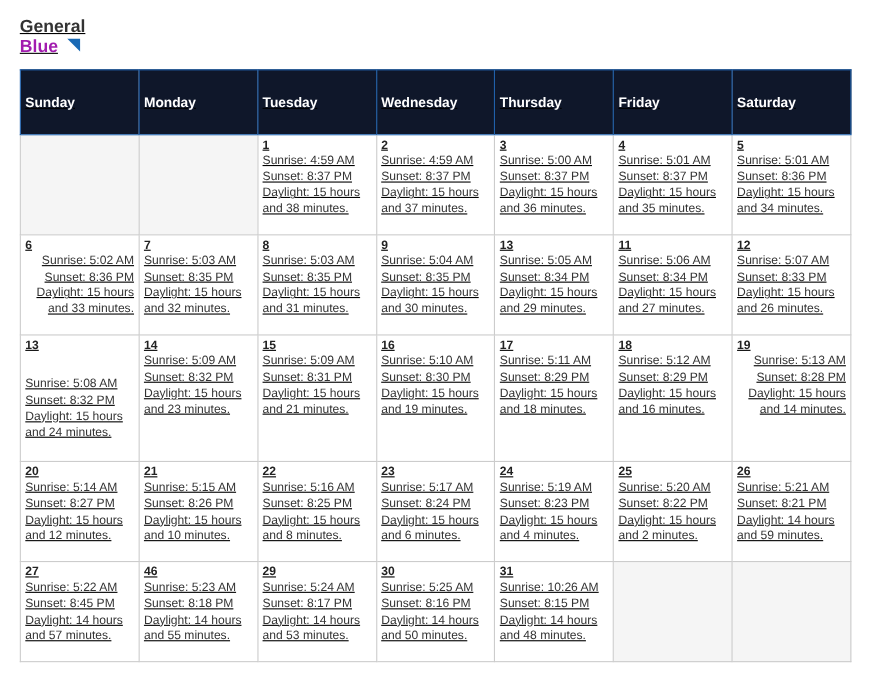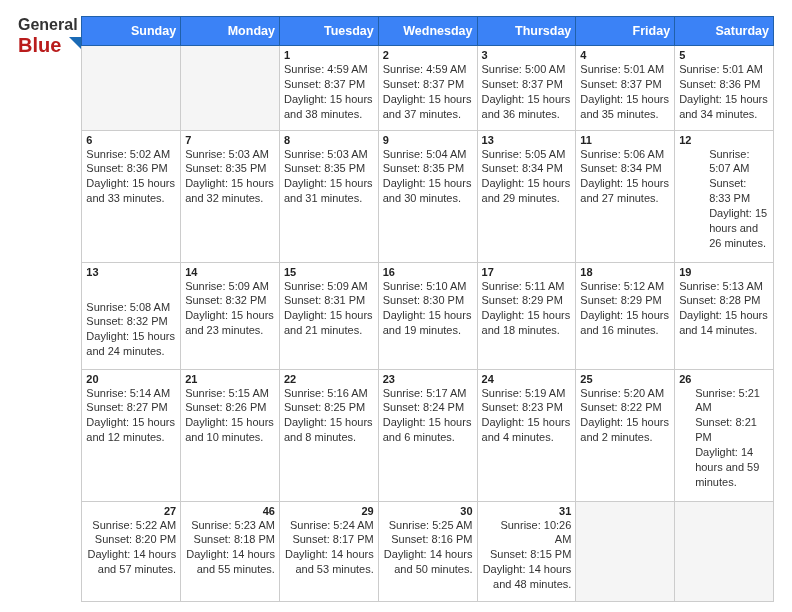--- a/index.html
+++ b/index.html
@@ -8,21 +8,22 @@
       height: 612px;
       font-family: Arial, sans-serif;
       background: #fff;
       overflow: hidden;
     }
     .page {
       width: 792px;
       height: 612px;
       padding: 16px 18px 10px 18px;
       display: flex;
-      flex-direction: row;
+      flex-direction: column;
+      text-decoration: underline;
     }
     .header {
       display: flex;
       justify-content: space-between;
       align-items: flex-start;
       margin-bottom: 10px;
     }
     .logo {
       display: flex;
       align-items: center;
@@ -40,26 +41,26 @@
     .location {
       font-size: 15px;
       color: #555;
     }
     .calendar {
       width: 100%;
       border-collapse: collapse;
       flex: 1;
     }
     .calendar th {
-      background: #3b82f6;
+      background: #0f172a;
       color: #fff;
       font-size: 12.5px;
       font-weight: bold;
-      padding: 7px 4px;
-      text-align: right;
+      padding: 22px 4px;
+      text-align: left;
       border: 1px solid #2060aa;
     }
     .calendar td {
       border: 1px solid #ccc;
       vertical-align: top;
       padding: 3px 4px;
       font-size: 9.8px;
       color: #333;
       width: calc(100% / 7);
       height: 78px;
@@ -75,32 +76,31 @@
       display: block;
       margin-bottom: 1px;
     }
     .cell-info {
       font-size: 11px;
       line-height: 1.35;
       color: #333;
     }
     .last-row td {
       height: 70px;
-      text-align: right;
     }
   </style>
 </head>
 <body>
 
 <div class="page">
   <div class="header">
     <div class="logo">
     <div style="display:flex;flex-direction:column;align-items:flex-start;line-height:1.15;">
       <span style="font-size:16px;font-weight:bold;color:#333;">General</span>
-      <span style="font-size:20px;font-weight:bold;color:#b91c1c;display:flex;align-items:center;gap:2px;">
+      <span style="font-size:16px;font-weight:bold;color:#a21caf;display:flex;align-items:center;gap:2px;">
         Blue
         <svg width="18" height="18" viewBox="0 0 18 18">
           <polygon points="6,0 18,0 18,12" fill="#1a6ab5"></polygon>
         </svg>
       </span>
     </div>
   </div>
     <div class="title-block">
       <div class="month-title"></div>
       <div class="location"></div>
@@ -150,21 +150,21 @@
           <td>
             <span class="day-num">5</span>
             <div class="cell-info" style="white-space: pre-line;">Sunrise: 5:01 AM
 Sunset: 8:36 PM
 Daylight: 15 hours and 34 minutes.</div>
           </td>
         </tr>
         <tr>
           <td>
             <span class="day-num">6</span>
-            <div class="cell-info" style="white-space: pre-line;">Sunrise: 5:02 AM
+            <div class="cell-info" style="white-space: pre-line; text-align: right;">Sunrise: 5:02 AM
 Sunset: 8:36 PM
 Daylight: 15 hours and 33 minutes.</div>
           </td>
           <td>
             <span class="day-num">7</span>
             <div class="cell-info" style="white-space: pre-line;">Sunrise: 5:03 AM
 Sunset: 8:35 PM
 Daylight: 15 hours and 32 minutes.</div>
           </td>
           <td>
@@ -186,21 +186,21 @@
 Daylight: 15 hours and 29 minutes.</div>
           </td>
           <td>
             <span class="day-num">11</span>
             <div class="cell-info" style="white-space: pre-line;">Sunrise: 5:06 AM
 Sunset: 8:34 PM
 Daylight: 15 hours and 27 minutes.</div>
           </td>
           <td>
             <span class="day-num">12</span>
-            <div class="cell-info" style="white-space: pre-line; margin-left: 30px;">Sunrise: 5:07 AM
+            <div class="cell-info" style="white-space: pre-line;">Sunrise: 5:07 AM
 Sunset: 8:33 PM
 Daylight: 15 hours and 26 minutes.</div>
           </td>
         </tr>
         <tr>
           <td>
             <span class="day-num">13</span>
             <div class="cell-info" style="white-space: pre-line; margin-top: 22px;">Sunrise: 5:08 AM
 Sunset: 8:32 PM
 Daylight: 15 hours and 24 minutes.</div>
@@ -230,21 +230,21 @@
 Daylight: 15 hours and 18 minutes.</div>
           </td>
           <td>
             <span class="day-num">18</span>
             <div class="cell-info" style="white-space: pre-line;">Sunrise: 5:12 AM
 Sunset: 8:29 PM
 Daylight: 15 hours and 16 minutes.</div>
           </td>
           <td>
             <span class="day-num">19</span>
-            <div class="cell-info" style="white-space: pre-line;">Sunrise: 5:13 AM
+            <div class="cell-info" style="white-space: pre-line; text-align: right;">Sunrise: 5:13 AM
 Sunset: 8:28 PM
 Daylight: 15 hours and 14 minutes.</div>
           </td>
         </tr>
         <tr>
           <td>
             <span class="day-num">20</span>
             <div class="cell-info" style="white-space: pre-line;">Sunrise: 5:14 AM
 Sunset: 8:27 PM
 Daylight: 15 hours and 12 minutes.</div>
@@ -274,30 +274,30 @@
 Daylight: 15 hours and 4 minutes.</div>
           </td>
           <td>
             <span class="day-num">25</span>
             <div class="cell-info" style="white-space: pre-line;">Sunrise: 5:20 AM
 Sunset: 8:22 PM
 Daylight: 15 hours and 2 minutes.</div>
           </td>
           <td>
             <span class="day-num">26</span>
-            <div class="cell-info" style="white-space: pre-line; margin-left: 16px;">Sunrise: 5:21 AM
+            <div class="cell-info" style="white-space: pre-line;">Sunrise: 5:21 AM
 Sunset: 8:21 PM
 Daylight: 14 hours and 59 minutes.</div>
           </td>
         </tr>
         <tr class="last-row">
           <td>
             <span class="day-num">27</span>
             <div class="cell-info" style="white-space: pre-line;">Sunrise: 5:22 AM
-Sunset: 8:20 PM
+Sunset: 8:45 PM
 Daylight: 14 hours and 57 minutes.</div>
           </td>
           <td>
             <span class="day-num">46</span>
             <div class="cell-info" style="white-space: pre-line;">Sunrise: 5:23 AM
 Sunset: 8:18 PM
 Daylight: 14 hours and 55 minutes.</div>
           </td>
           <td>
             <span class="day-num">29</span>

